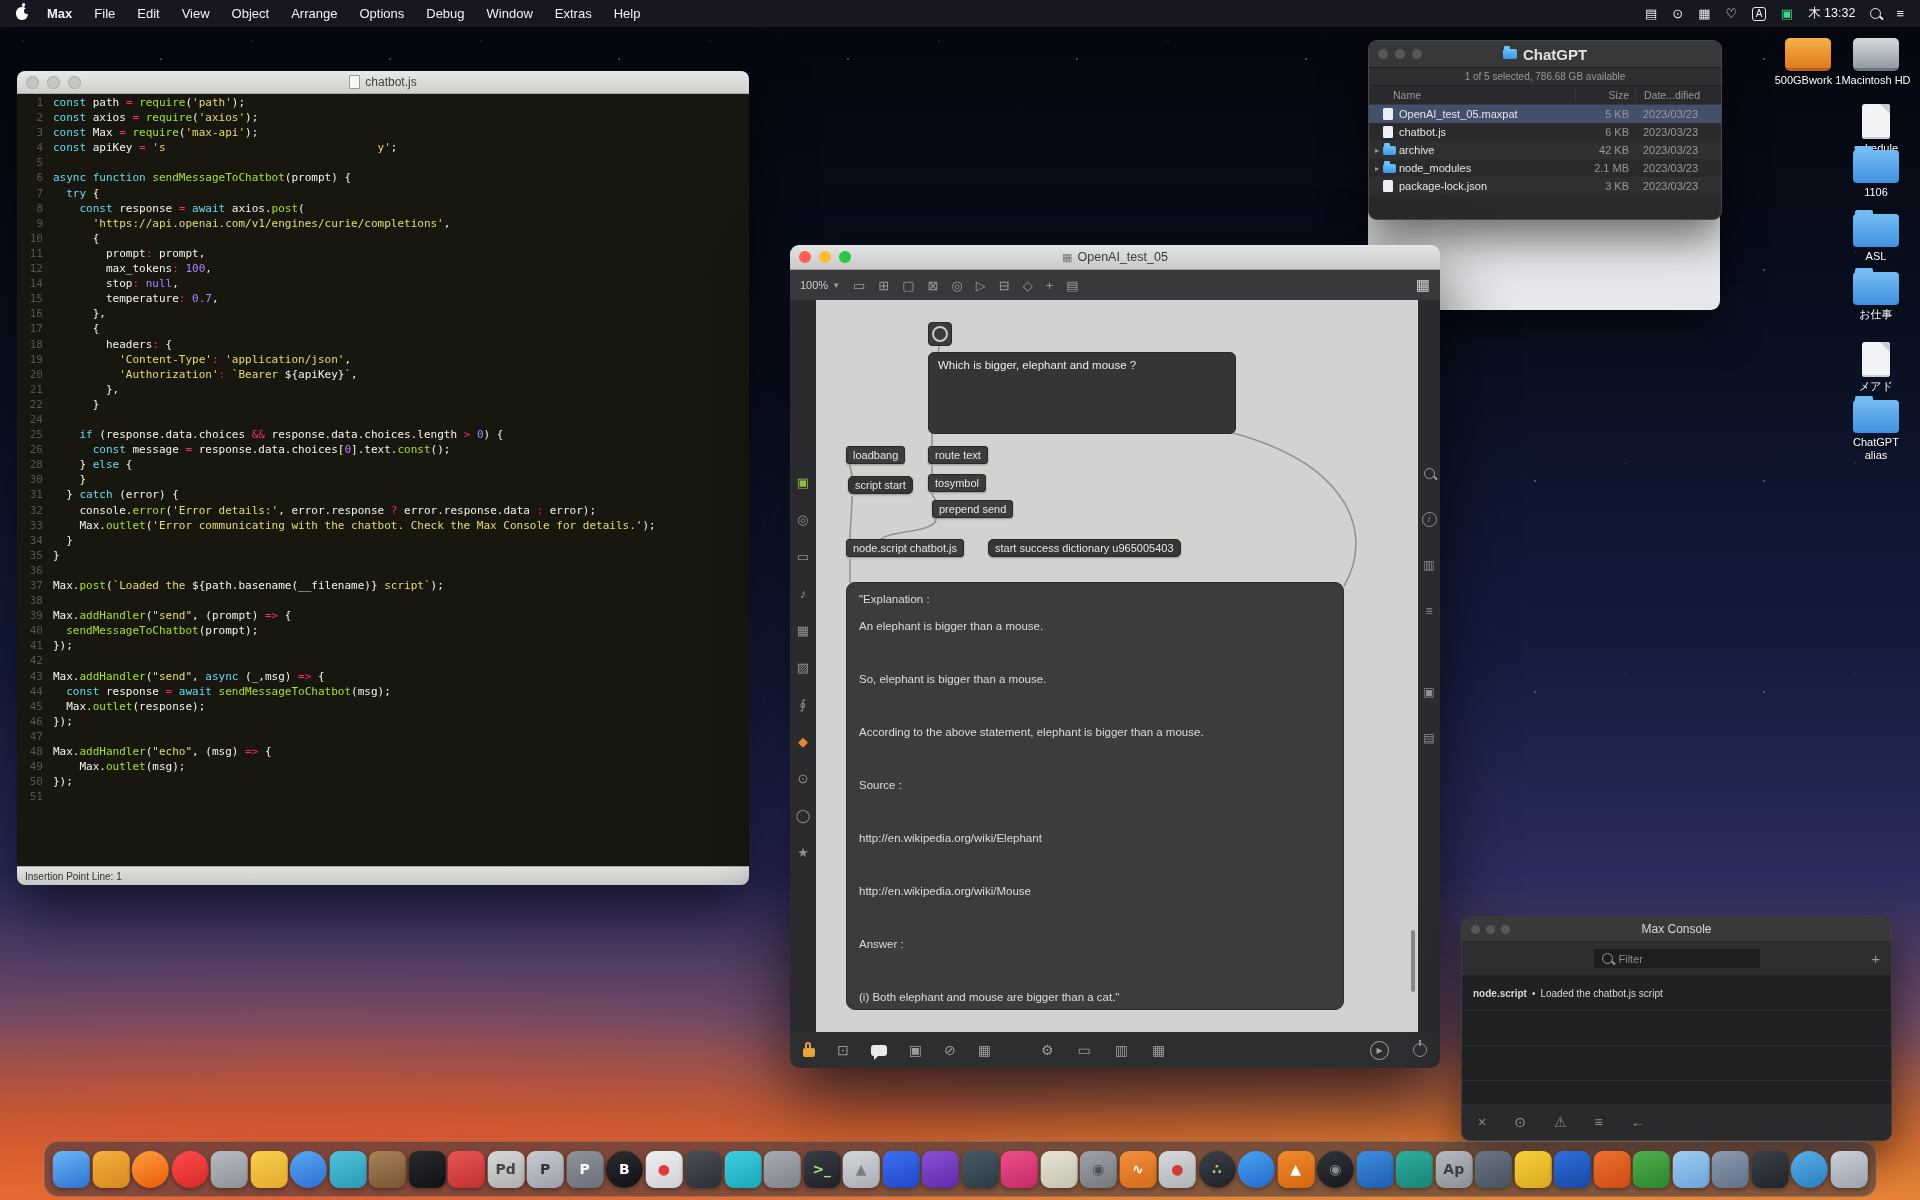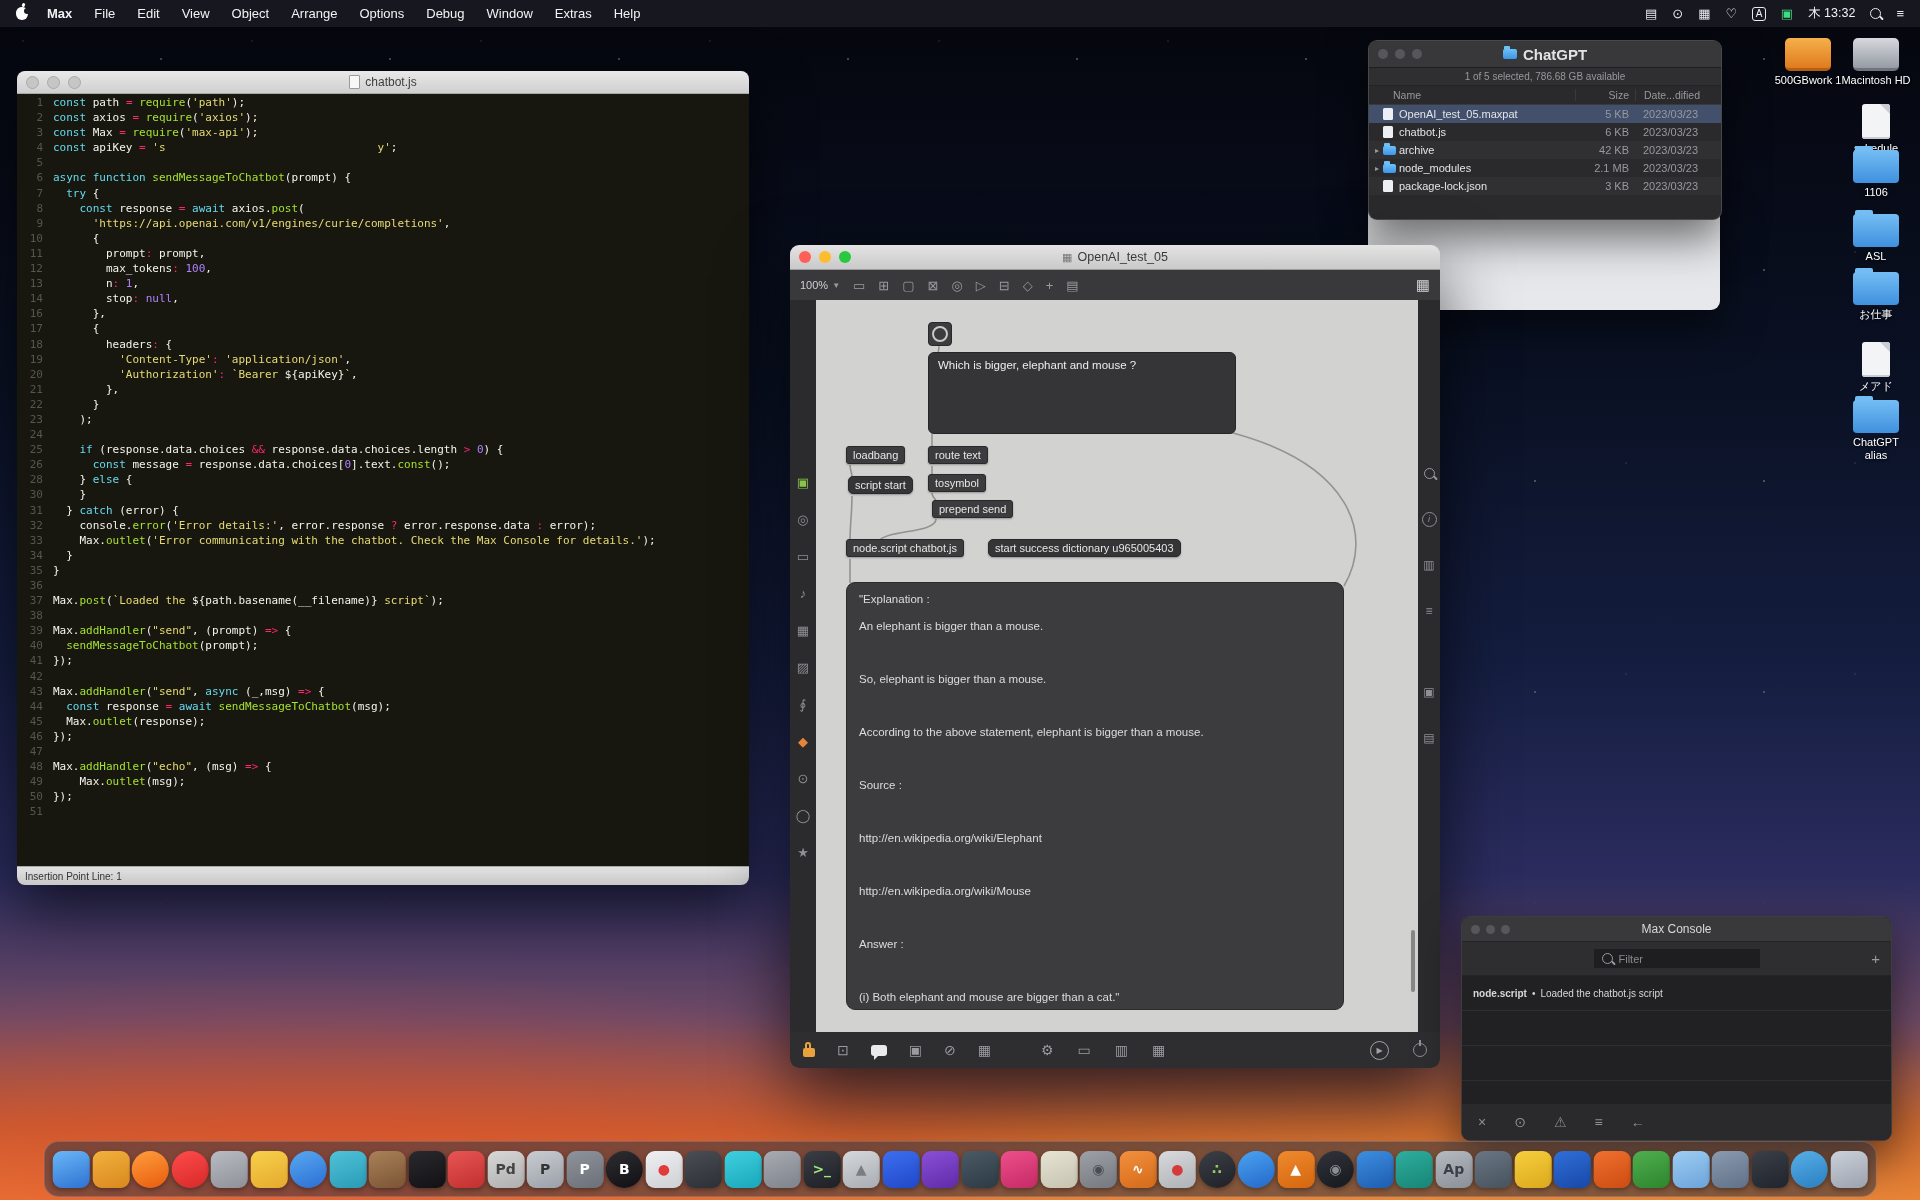--- a/index.html
+++ b/index.html
@@ -284,28 +284,28 @@
       </div>
       <div class="code-line">
         <span class="ln">11</span>
         <span class="lc">        prompt<span class="tk-op">:</span> prompt,</span>
       </div>
       <div class="code-line">
         <span class="ln">12</span>
         <span class="lc">        max_tokens<span class="tk-op">:</span> <span class="tk-num">100</span>,</span>
       </div>
       <div class="code-line">
-        <span class="ln">13</span>
-        <span class="lc">        n<span class="tk-op">:</span> <span class="tk-num">1</span>,</span>
-      </div>
-      <div class="code-line">
         <span class="ln">14</span>
         <span class="lc">        stop<span class="tk-op">:</span> <span class="tk-num">null</span>,</span>
       </div>
       <div class="code-line">
+        <span class="ln">15</span>
+        <span class="lc">        temperature<span class="tk-op">:</span> <span class="tk-num">0.7</span>,</span>
+      </div>
+      <div class="code-line">
         <span class="ln">16</span>
         <span class="lc">      },</span>
       </div>
       <div class="code-line">
         <span class="ln">17</span>
         <span class="lc">      {</span>
       </div>
       <div class="code-line">
         <span class="ln">18</span>
         <span class="lc">        headers<span class="tk-op">:</span> {</span>
@@ -318,24 +318,20 @@
         <span class="ln">20</span>
         <span class="lc">          <span class="tk-str">'Authorization'</span><span class="tk-op">:</span> <span class="tk-str">`Bearer </span><span class="tk-interp">${apiKey}</span><span class="tk-str">`</span>,</span>
       </div>
       <div class="code-line">
         <span class="ln">21</span>
         <span class="lc">        },</span>
       </div>
       <div class="code-line">
         <span class="ln">22</span>
         <span class="lc">      }</span>
-      </div>
-      <div class="code-line">
-        <span class="ln">23</span>
-        <span class="lc">    );</span>
       </div>
       <div class="code-line">
         <span class="ln">24</span>
         <span class="lc"></span>
       </div>
       <div class="code-line">
         <span class="ln">25</span>
         <span class="lc">    <span class="tk-kw">if</span> (response.data.choices <span class="tk-op">&amp;&amp;</span> response.data.choices.length <span class="tk-op">&gt;</span> <span class="tk-num">0</span>) {</span>
       </div>
       <div class="code-line">

